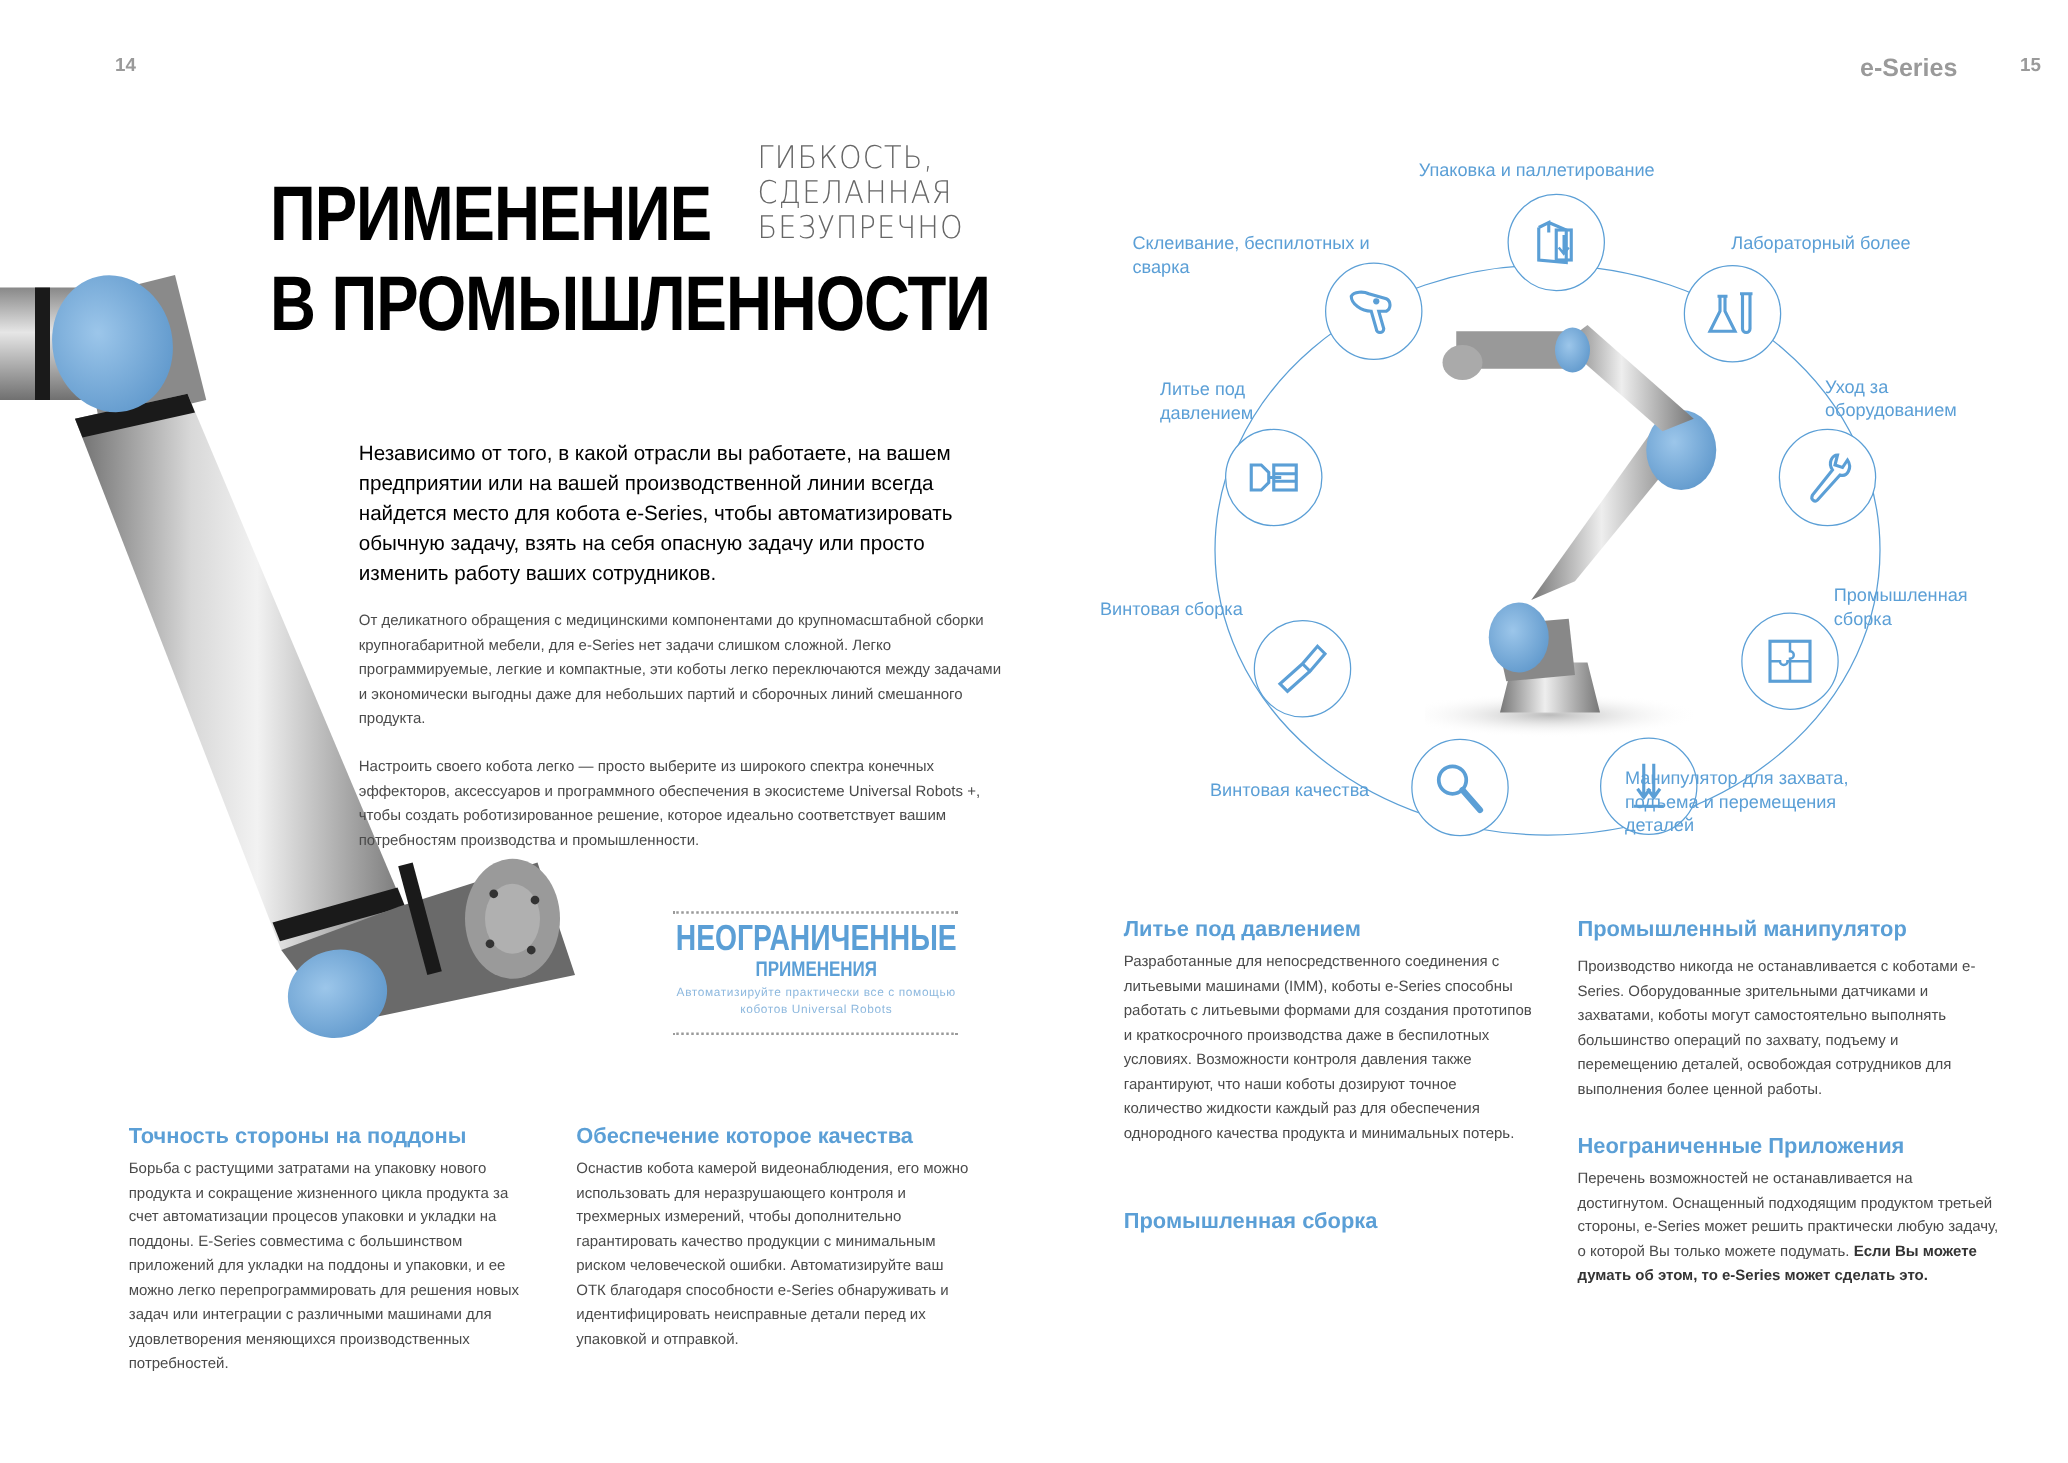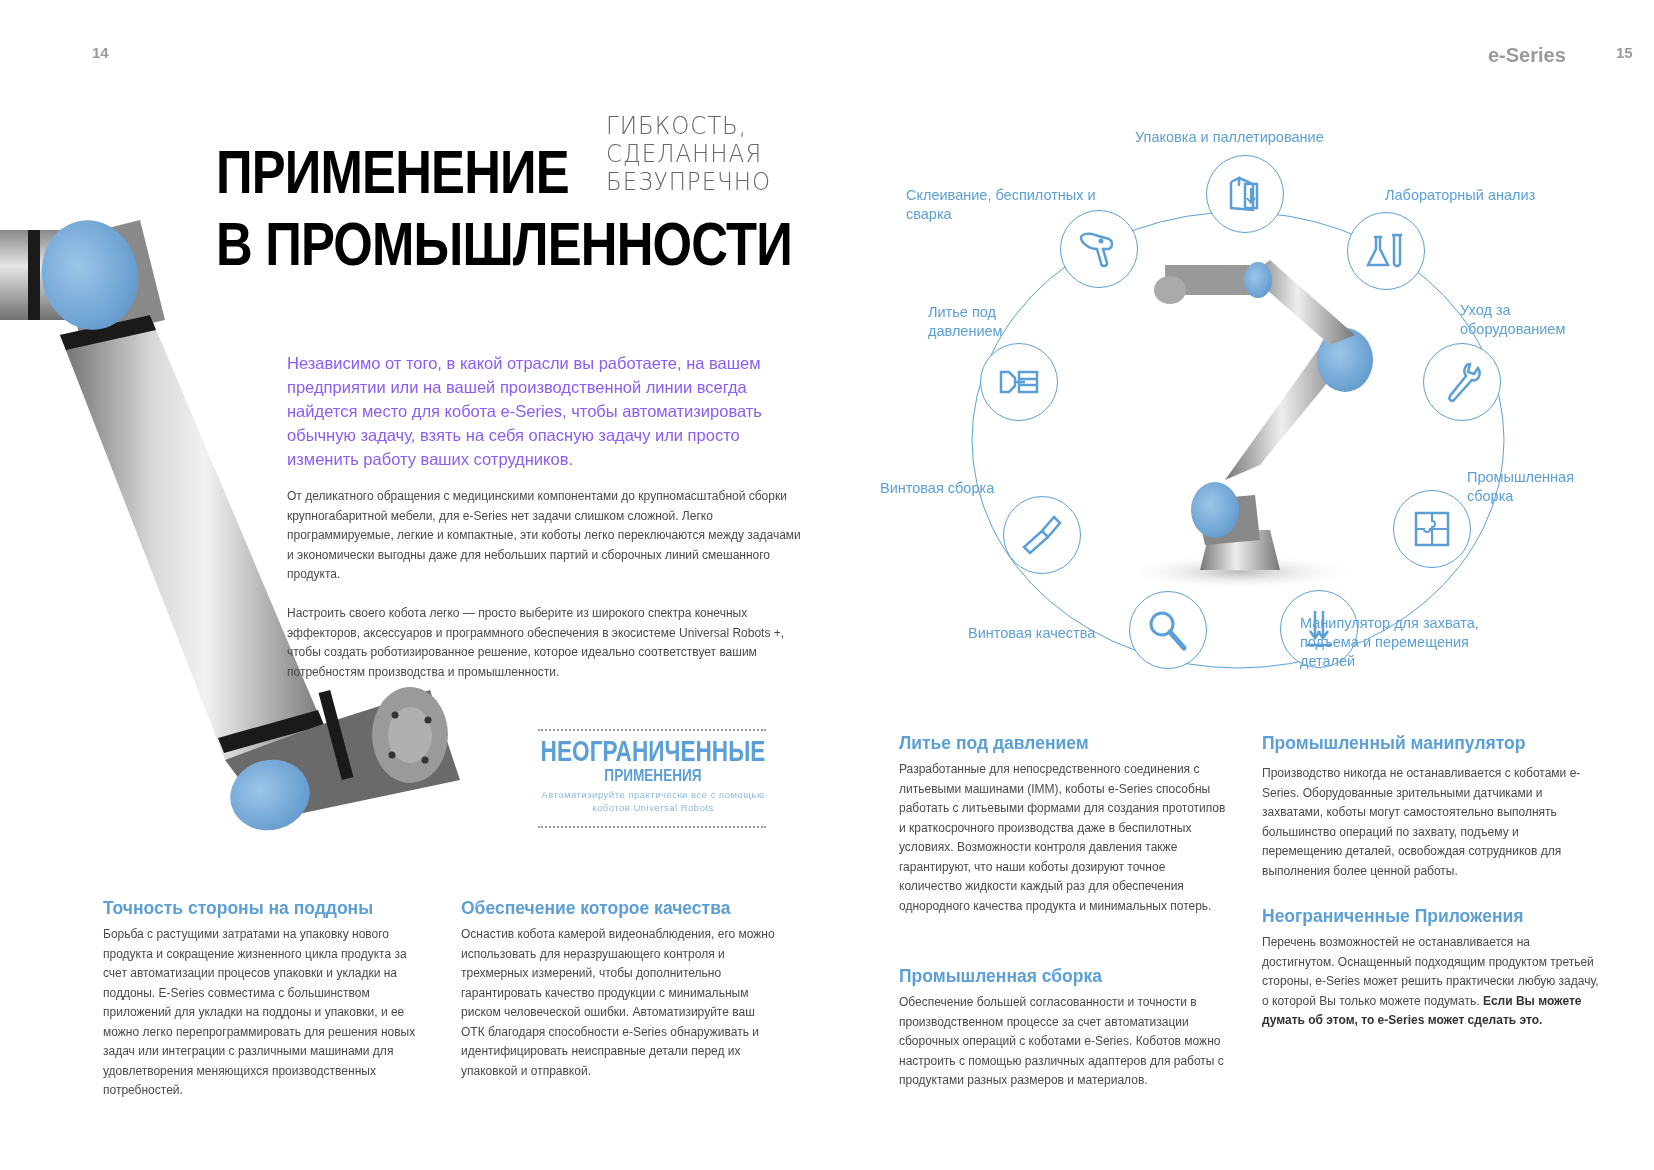--- a/index.html
+++ b/index.html
@@ -13,21 +13,21 @@
   .title-big {
     font-family: "Liberation Sans", sans-serif; font-weight: 900; color: #000;
     font-size: 62px; line-height: 64px; letter-spacing: -1px;
     transform: scaleX(0.82); transform-origin: left top; white-space: nowrap;
   }
   .subtitle-thin {
     font-family: "DejaVu Sans", sans-serif; font-weight: 200; color: #666;
     font-size: 25px; line-height: 28px; letter-spacing: 1px;
     transform: scaleX(0.92); transform-origin: left top;
   }
-  .lead { font-family: "Liberation Sans", sans-serif; font-size: 16.5px; line-height: 24px; color: #8b5cf6; width: 500px; }
+  .lead { font-family: "Liberation Sans", sans-serif; font-size: 16.5px; line-height: 24px; color: #000000; width: 500px; }
   .body-sm { font-family: "Liberation Sans", sans-serif; font-size: 12px; line-height: 19.5px; color: #4a4a4a; width: 520px; }
   .col-head { font-family: "Liberation Sans", sans-serif; font-weight: bold; font-size: 17.5px; color: #5b9fd6; white-space: nowrap; }
   .col-body { font-family: "Liberation Sans", sans-serif; font-size: 12px; line-height: 19.5px; color: #4a4a4a; }
   .col-body b { color: #333; }
 
   .promo-dots { border-top: 2px dotted #9a9a9a; width: 228px; }
   .promo-title {
     font-family: "Liberation Sans", sans-serif; font-weight: 900; color: #5b9fd6; font-size: 29px;
     transform: scaleX(0.78); transform-origin: center top; text-align: center; width: 300px; white-space: nowrap;
   }
@@ -190,21 +190,21 @@
     </svg>
 </div>
 <div class="icon-circle" style="left:1060px; top:210px;">
   <svg viewBox="0 0 44 44">
       <path d="M4 10 C6 6 14 6 18 8 L32 12 C36 14 36 20 32 22 L26 22 L30 36 C30 40 24 40 24 36 L20 22 C12 22 4 16 4 10 Z" fill="none" stroke="#5b9fd6" stroke-width="2.5"></path>
       <circle cx="24" cy="14" r="2.5" fill="#5b9fd6"></circle>
     </svg>
 </div>
 
 <div class="abs wheel-label" style="left:1135px; top:128px;">Упаковка и паллетирование</div>
-<div class="abs wheel-label" style="left:1385px; top:186px;">Лабораторный анализ</div>
+<div class="abs wheel-label" style="left:1385px; top:186px;">Лабораторный более</div>
 <div class="abs wheel-label" style="left:1460px; top:301px; width:130px;">Уход за оборудованием</div>
 <div class="abs wheel-label" style="left:1467px; top:468px; width:110px;">Промышленная сборка</div>
 <div class="abs wheel-label" style="left:1300px; top:614px; width:210px;">Манипулятор для захвата, подъема и перемещения деталей</div>
 <div class="abs wheel-label" style="left:968px; top:624px;">Винтовая качества</div>
 <div class="abs wheel-label" style="left:880px; top:479px;">Винтовая сборка</div>
 <div class="abs wheel-label" style="left:928px; top:303px; width:100px;">Литье под давлением</div>
 <div class="abs wheel-label" style="left:906px; top:186px; width:190px;">Склеивание, беспилотных и сварка</div>
 
 <div class="abs" style="left:103px; top:898px; width:320px;">
   <div class="col-head">Точность стороны на поддоны</div>
@@ -213,21 +213,20 @@
 <div class="abs" style="left:461px; top:898px; width:320px;">
   <div class="col-head">Обеспечение которое качества</div>
   <div class="col-body" style="margin-top:6px;">Оснастив кобота камерой видеонаблюдения, его можно использовать для неразрушающего контроля и трехмерных измерений, чтобы дополнительно гарантировать качество продукции с минимальным риском человеческой ошибки. Автоматизируйте ваш ОТК благодаря способности e-Series обнаруживать и идентифицировать неисправные детали перед их упаковкой и отправкой.</div>
 </div>
 <div class="abs" style="left:899px; top:733px; width:330px;">
   <div class="col-head">Литье под давлением</div>
   <div class="col-body" style="margin-top:6px;">Разработанные для непосредственного соединения с литьевыми машинами (IMM), коботы e-Series способны работать с литьевыми формами для создания прототипов и краткосрочного производства даже в беспилотных условиях. Возможности контроля давления также гарантируют, что наши коботы дозируют точное количество жидкости каждый раз для обеспечения однородного качества продукта и минимальных потерь.</div>
 </div>
 <div class="abs" style="left:899px; top:966px; width:330px;">
   <div class="col-head">Промышленная сборка</div>
-  <div class="col-body" style="margin-top:6px;">Обеспечение большей согласованности и точности в производственном процессе за счет автоматизации сборочных операций с коботами e-Series. Коботов можно настроить с помощью различных адаптеров для работы с продуктами разных размеров и материалов.</div>
 </div>
 <div class="abs" style="left:1262px; top:733px; width:340px;">
   <div class="col-head">Промышленный манипулятор</div>
   <div class="col-body" style="margin-top:10px;">Производство никогда не останавливается с коботами e-Series. Оборудованные зрительными датчиками и захватами, коботы могут самостоятельно выполнять большинство операций по захвату, подъему и перемещению деталей, освобождая сотрудников для выполнения более ценной работы.</div>
 </div>
 <div class="abs" style="left:1262px; top:906px; width:340px;">
   <div class="col-head">Неограниченные Приложения</div>
   <div class="col-body" style="margin-top:6px;"><span>Перечень возможностей не останавливается на достигнутом. Оснащенный подходящим продуктом третьей стороны, e-Series может решить практически любую задачу, о которой Вы только можете подумать.</span> <b>Если Вы можете думать об этом, то e-Series может сделать это.</b></div>
 </div>
 

